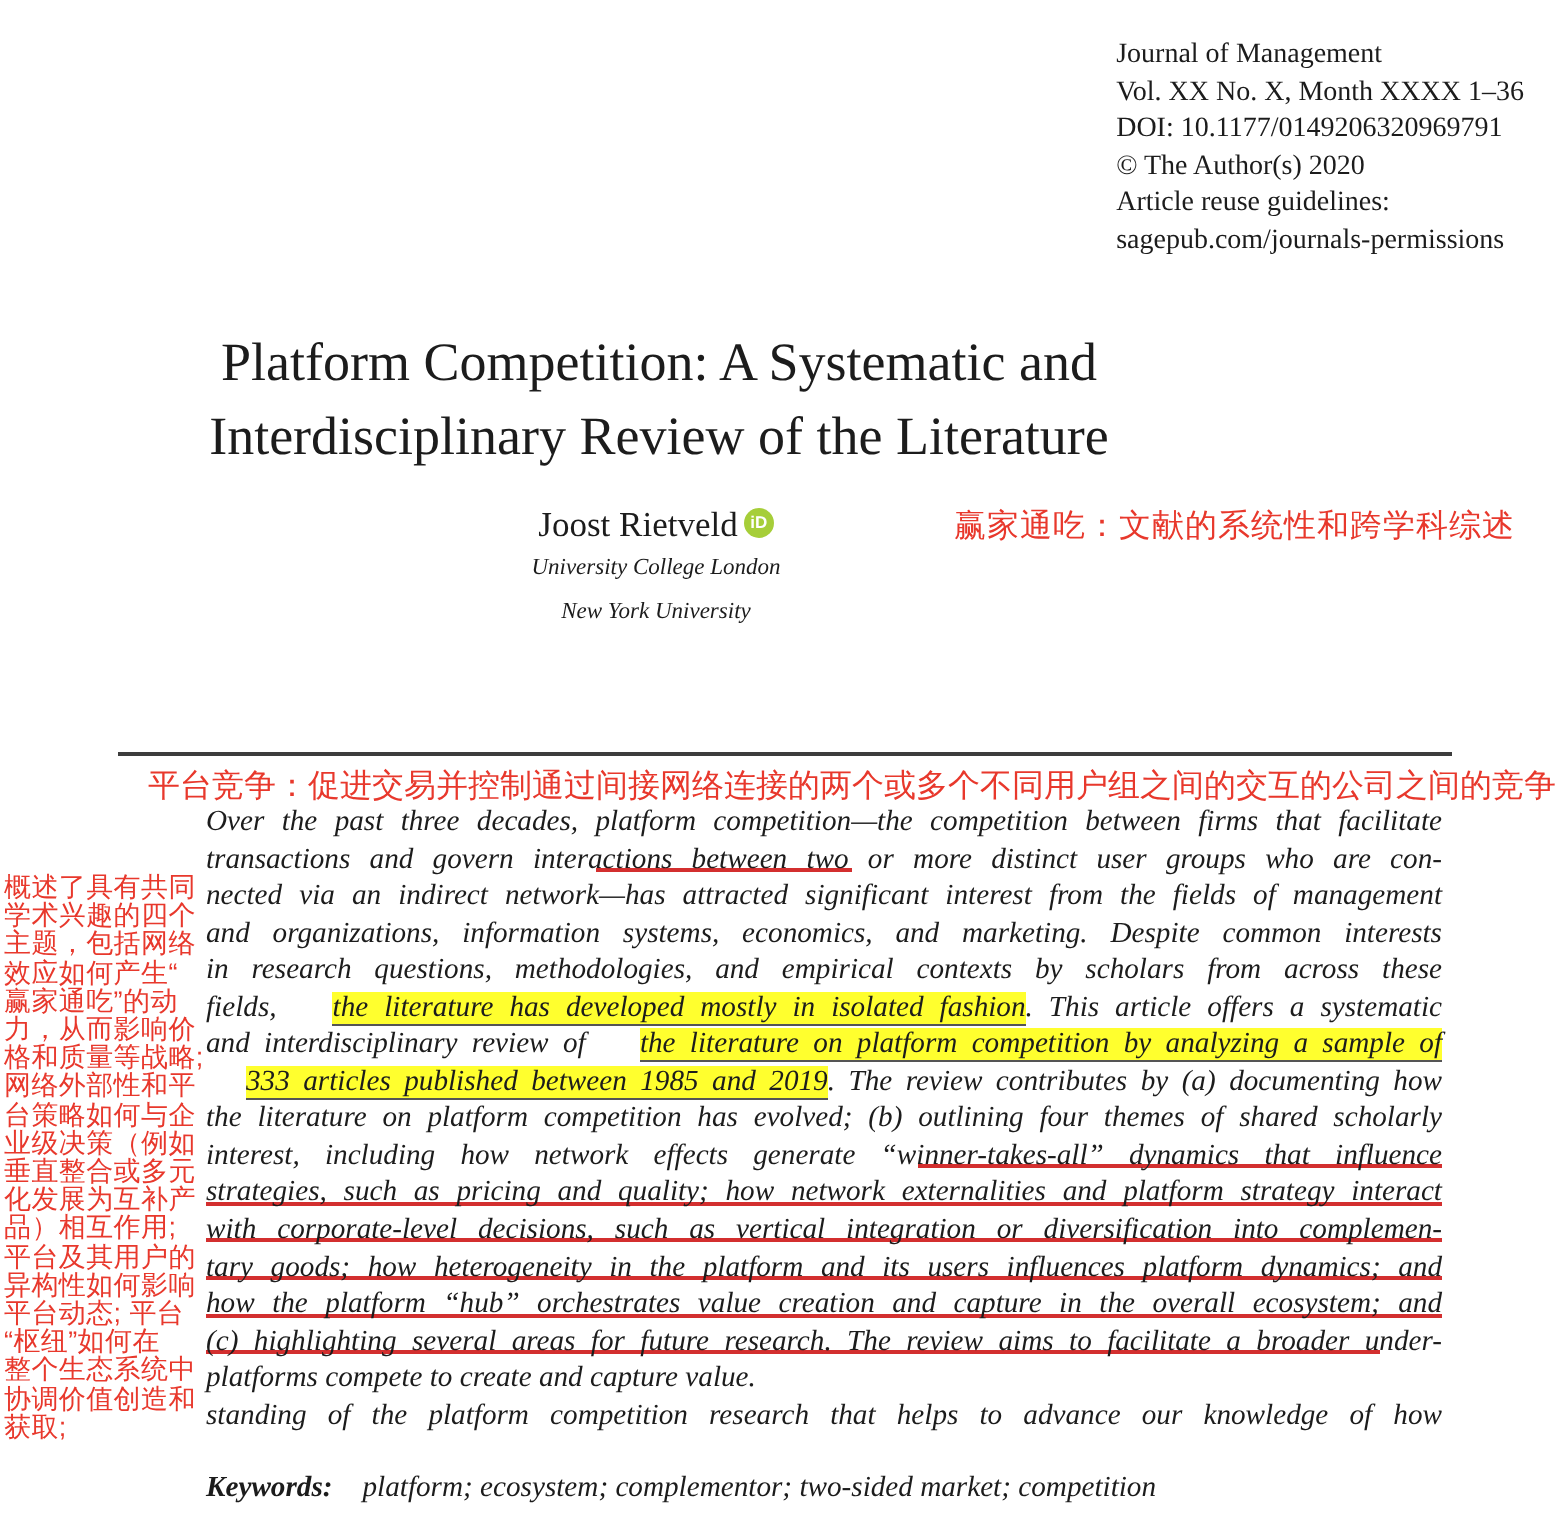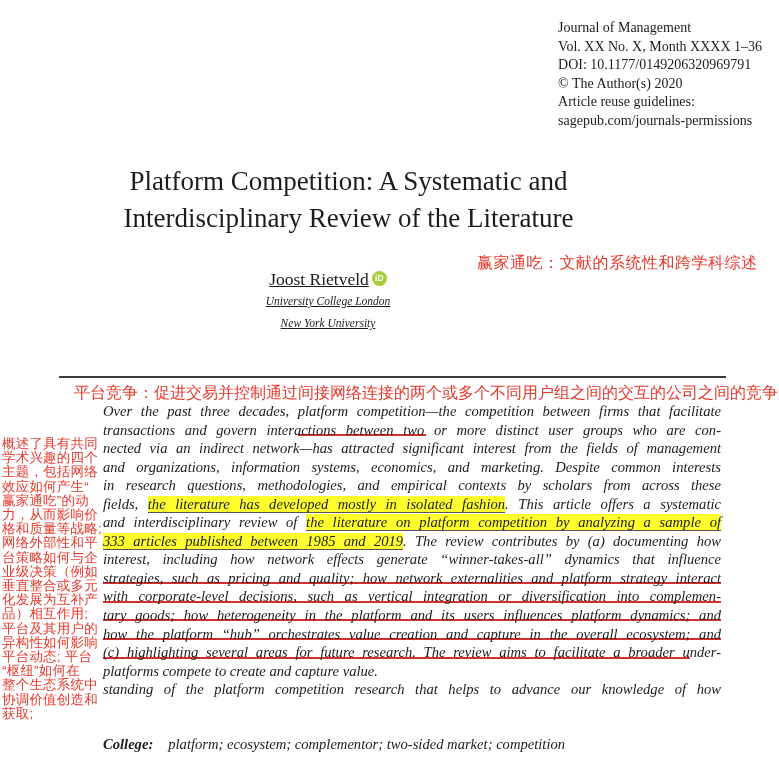--- a/index.html
+++ b/index.html
@@ -1,36 +1,36 @@
 <!DOCTYPE html>
 <html style="--annot-red: #e8382c; --hl-yellow: #ffff2e; --ul-red: #d32f2f;"><head>
 <meta charset="utf-8">
 <style>
   html,body{margin:0;padding:0;background:#fff;}
   .page{position:relative;width:779px;height:765px;background:#fff;overflow:hidden;
         font-family:"Liberation Serif",serif;color:#1c1c1c;}
   .header{position:absolute;top:19px;right:17px;text-align:left;font-size:14px;line-height:18.6px;}
   .badge-row{display:flex;justify-content:flex-end;margin:2px 0 1px;}
-  .title{position:absolute;top:163px;left:0;width:659px;text-align:center;font-size:27px;line-height:37px;padding-left:19px;}
-  .authors{position:absolute;top:268px;left:0;width:656px;text-align:center;text-decoration:underline;}
+  .title{position:absolute;top:163px;left:0;width:659px;text-align:center;font-size:27px;line-height:37px;}
+  .authors{position:absolute;top:251px;left:0;width:656px;text-align:center;}
   .author-name{font-size:17.5px;line-height:22px;}
   .affil{font-style:italic;font-size:11.5px;line-height:13px;margin:5px 0 9px;}
   .orcid{display:inline-block;width:15px;height:15px;background:#a6ce39;border-radius:50%;
          color:#fff;font-family:"Liberation Sans",sans-serif;font-size:8.5px;font-weight:bold;
          text-align:center;line-height:15px;vertical-align:4px;margin-left:3px;font-style:normal;}
   .cn{color:var(--annot-red,#e8382c);font-family:"Liberation Sans",sans-serif;}
   .annot-title{position:absolute;left:477px;top:253px;font-size:16px;letter-spacing:0.5px;}
   .rule{position:absolute;top:376px;left:59px;width:667px;height:2px;background:#3d3d3d;}
   .annot-def{position:absolute;top:383px;left:74px;font-size:16px;white-space:nowrap;}
   .margin-note{position:absolute;left:2px;top:437px;width:101px;font-size:13.5px;line-height:14.2px;letter-spacing:0.2px;}
   .abstract{position:absolute;left:103px;top:402px;width:618px;font-size:14.6px;font-style:italic;line-height:18.55px;}
   .abstract .line{height:18.55px;text-align:justify;text-align-last:justify;}
   .abstract .line.last{text-align-last:left;}
   .seg.u{border-bottom:2px solid var(--ul-red,#d32f2f);padding-bottom:15px;}
-  .seg.hl{background:var(--hl-yellow,#ffff2e);border-bottom:1.2px solid #555;}
+  .seg.hl{background:var(--hl-yellow,#ffff2e);border-bottom:1.2px solid #555;margin-left:20px;}
   .keywords{position:absolute;left:103px;top:736px;font-size:14.6px;}
   .kw-label{font-weight:bold;font-style:italic;}
   .kw-value{font-style:italic;margin-left:15px;}
 </style>
 </head>
 <body>
 
 <div class="page">
 
   <div class="header">
@@ -90,27 +90,28 @@
 
   <div class="abstract" id="abstract">
       <div class="line"><span class="seg p">Over the past three decades, </span><span class="seg u">platform competition</span><span class="seg p">—the competition between firms that facilitate</span></div>
       <div class="line"><span class="seg p">transactions and govern interactions between two or more distinct user groups who are con-</span></div>
       <div class="line"><span class="seg p">nected via an indirect network—has attracted significant interest from the fields of management</span></div>
       <div class="line"><span class="seg p">and organizations, information systems, economics, and marketing. Despite common interests</span></div>
       <div class="line"><span class="seg p">in research questions, methodologies, and empirical contexts by scholars from across these</span></div>
       <div class="line"><span class="seg p">fields, </span><span class="seg hl">the literature has developed mostly in isolated fashion</span><span class="seg p">. This article offers a systematic</span></div>
       <div class="line"><span class="seg p">and interdisciplinary review of </span><span class="seg hl">the literature on platform competition by analyzing a sample of</span></div>
       <div class="line"><span class="seg hl">333 articles published between 1985 and 2019</span><span class="seg p">. The review contributes by (a) documenting how</span></div>
+      <div class="line"><span class="seg p">the literature on platform competition has evolved; (b) </span><span class="seg u">outlining four themes of shared scholarly</span></div>
       <div class="line"><span class="seg u">interest, including how network effects generate “winner-takes-all” dynamics that influence</span></div>
       <div class="line"><span class="seg u">strategies, such as pricing and quality; how network externalities and platform strategy interact</span></div>
       <div class="line"><span class="seg u">with corporate-level decisions, such as vertical integration or diversification into complemen-</span></div>
       <div class="line"><span class="seg u">tary goods; how heterogeneity in the platform and its users influences platform dynamics; and</span></div>
       <div class="line"><span class="seg u">how the platform “hub” orchestrates value creation and capture in the overall ecosystem;</span><span class="seg p"> and</span></div>
       <div class="line"><span class="seg p">(c) highlighting several areas for future research. The review aims to facilitate a broader under-</span></div>
       <div class="line last"><span class="seg p">platforms compete to create and capture value.</span></div>
       <div class="line"><span class="seg p">standing of the platform competition research that helps to advance our knowledge of how</span></div>
     </div>
 
   <div class="keywords">
-    <span class="kw-label">College:</span><span class="kw-value">platform; ecosystem; complementor; two-sided market; competition</span>
+    <span class="kw-label">Keywords:</span><span class="kw-value">platform; ecosystem; complementor; two-sided market; competition</span>
   </div>
 
 </div>
 
 </body></html>

